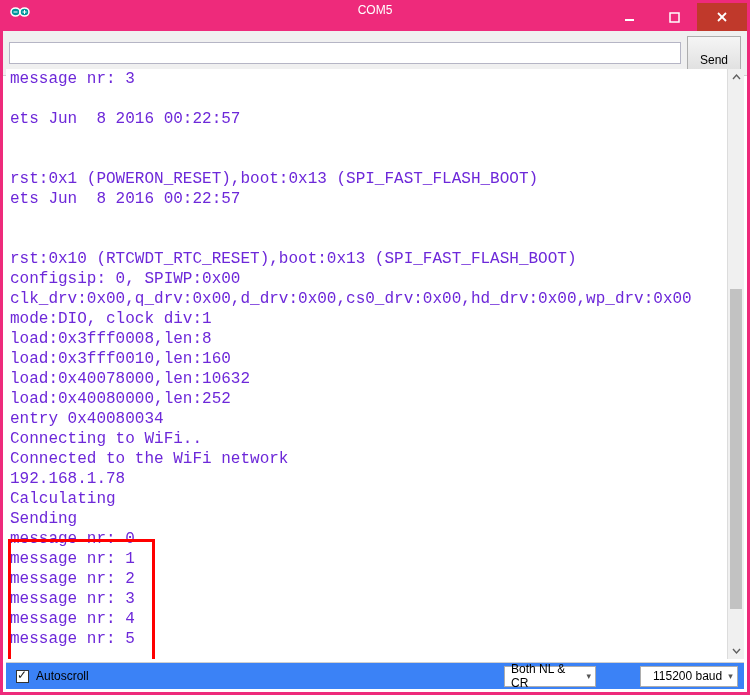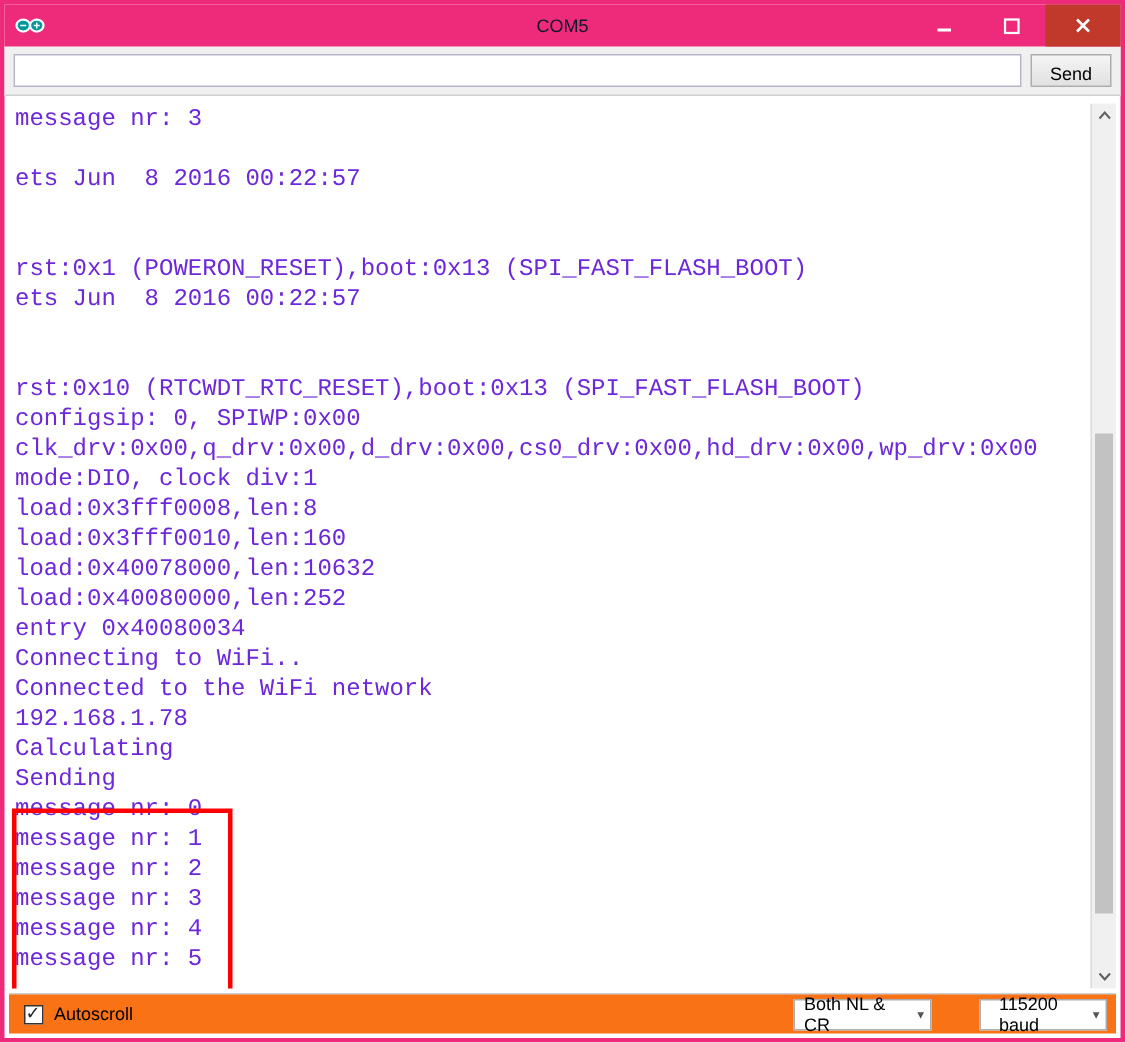--- a/index.html
+++ b/index.html
@@ -14,23 +14,22 @@
   .outer-border {
     width: 750px; height: 695px;
     border: 3px solid #ee2a7b;
     position: relative;
     background: #fff;
   }
   
   .titlebar {
     height: 28px;
     background: #ee2a7b;
-    color: #0f172a;
-    display: flex;
-    align-items: center;
+    color: #ffffff;
+    display: flex;
     position: relative;
     font-size: 12px;
   }
   .titlebar .app-icon {
     width: 22px; height: 18px;
     margin-left: 6px; margin-right: 4px;
     display: flex; align-items: center; justify-content: center;
   }
   .app-icon svg { display: block; }
   .titlebar .title {
@@ -71,21 +70,21 @@
   .send-input {
     flex: 1;
     height: 22px;
     border: 1px solid #b5b5c5;
     background: #fff;
     padding: 2px 4px;
     font-size: 12px;
   }
   .send-btn {
     height: 22px;
-    padding: 5px 12px;
+    padding: 16px 12px;
     border: 1px solid #adadad;
     background: linear-gradient(#f5f5f5,#e1e1e1);
     cursor: pointer;
     font-size: 12px;
   }
 
   
   .console-wrap {
     position: absolute;
     left: 3px; right: 3px;
@@ -138,26 +137,26 @@
     top: 470px;
     width: 147px;
     height: 126px;
   }
 
   
   .status-bar {
     position: absolute;
     left: 3px; right: 3px; bottom: 3px;
     height: 27px;
-    background: #f97316;
+    background: #3b82f6;
     border-top: 1px solid #d0d0d0;
     display: flex;
     align-items: center;
     padding: 0 6px;
-    gap: 8px;
+    gap: 20px;
     font-size: 12px;
   }
   .autoscroll-label { display:flex; align-items:center; gap:4px; cursor:pointer;}
   .autoscroll-check {
     width:13px;height:13px;
     appearance:none;
     border:1px solid #333;
     background:#fff;
     position:relative;
   }
@@ -179,21 +178,21 @@
     gap:6px;
     cursor:pointer;
     font-size:12px;
     margin-left:24px;
   }
   .combo .arrow {
     font-size:9px;
     color:#555;
   }
   .combo.line-ending { width: 92px; }
-  .combo.baud { width: 85px; padding-left: 12px; }
+  .combo.baud { width: 98px; padding-left: 12px; }
 </style>
 </head>
 <body>
 
 <div class="outer-border">
 
   <div class="titlebar">
     <span class="app-icon">
       <svg width="20" height="14" viewBox="0 0 40 22">
         <g fill="none" stroke="#ffffff" stroke-width="3">

